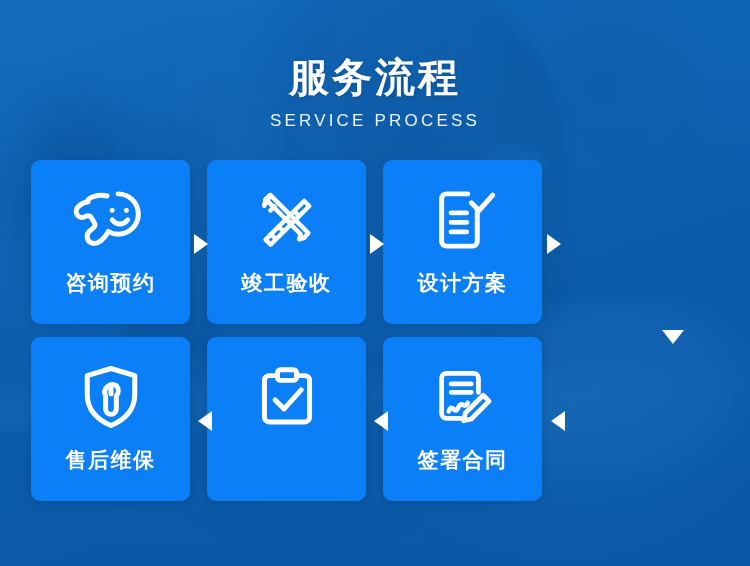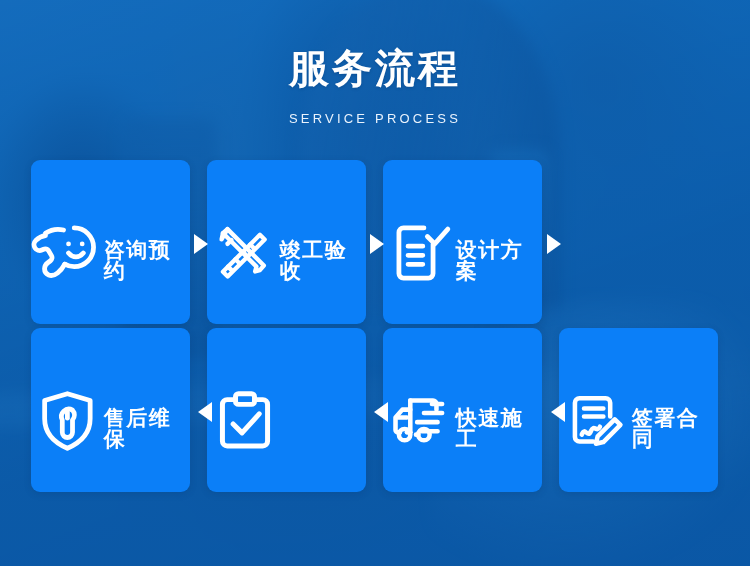--- a/index.html
+++ b/index.html
@@ -83,53 +83,53 @@
     position: absolute;
     left: 0; right: 0; top: 44px;
     text-align: center;
   }
   .title-cn {
     font-size: 40px;
     font-weight: bold;
     color: #ffffff;
     letter-spacing: 3px;
     line-height: 1.1;
-    margin: 2px;
+    margin: 11px;
     text-shadow: 0 1px 3px rgba(0,40,90,.28);
   }
   .title-en {
-    font-size: 13px;
+    font-size: 17px;
     color: #eaf3fd;
     letter-spacing: 3.2px;
-    margin-top: 21px;
+    margin-top: 12px;
   }
 
   
   .grid {
     position: absolute;
     left: 31px;
     top: 160px;
     width: 689px;
   }
   .row {
     position: relative;
     display: flex;
     gap: 17px;
   }
-  .row + .row { margin-top: 4px; }
+  .row + .row { margin-top: 13px; }
 
   .card {
     position: relative;
     width: 159px;
     height: 164px;
     background: #0b7ff8;
     border-radius: 9px;
     box-sizing: border-box;
     display: flex;
-    flex-direction: row;
+    flex-direction: column;
     align-items: center;
     justify-content: flex-start;
     padding-top: 22px;
     box-shadow: 0 2px 7px rgba(5,45,95,.18);
   }
   .card .icon {
     width: 76px;
     height: 76px;
     display: block;
   }
@@ -266,36 +266,20 @@
       <div class="card">
         <span class="icon">
           <svg viewBox="0 0 64 64" fill="none" stroke="#ffffff" stroke-width="4.2" stroke-linecap="round" stroke-linejoin="round">
             <path d="M24 14h-7a4 4 0 0 0-4 4v31a4 4 0 0 0 4 4h30a4 4 0 0 0 4-4V18a4 4 0 0 0-4-4h-7"></path>
             <rect x="24" y="9" width="16" height="9" rx="2.5"></rect>
             <path d="M22 34.5 29.5 42 44 26"></path>
           </svg>
         </span>
       </div>
 
-      <div class="card">
-        <span class="icon">
-          <svg viewBox="0 0 64 64" fill="none" stroke="#ffffff" stroke-width="4" stroke-linecap="round" stroke-linejoin="round">
-            <path d="M24 14h20a3 3 0 0 1 3 3v5"></path>
-            <path d="M24 14v28"></path>
-            <path d="M24 22h-7l-6 7v11a2 2 0 0 0 2 2h2"></path>
-            <path d="M24 42h-3"></path>
-            <path d="M13 29h8"></path>
-            <circle cx="19" cy="44" r="5"></circle>
-            <circle cx="36" cy="44" r="5"></circle>
-            <path d="M31 44h-2"></path>
-            <path d="M43 17h9M36 25h16M30 33h18M34 41h14"></path>
-          </svg>
-        </span>
-        <span class="label">快速施工</span>
-      </div>
 
       <div class="card">
         <span class="icon">
           <svg viewBox="0 0 64 64" fill="none" stroke="#ffffff" stroke-width="4" stroke-linecap="round" stroke-linejoin="round">
             <path d="M45 28V16a4 4 0 0 0-4-4H18a4 4 0 0 0-4 4v30a4 4 0 0 0 4 4h12"></path>
             <path d="M22 21h17M22 28h17"></path>
             <path d="M20 44c3-8 5 4 8-3s5 2 8-4"></path>
             <path d="M49 30.5 54 35.5 39 50.5l-6.5 1.5 1.5-6.5z"></path>
           </svg>
         </span>

